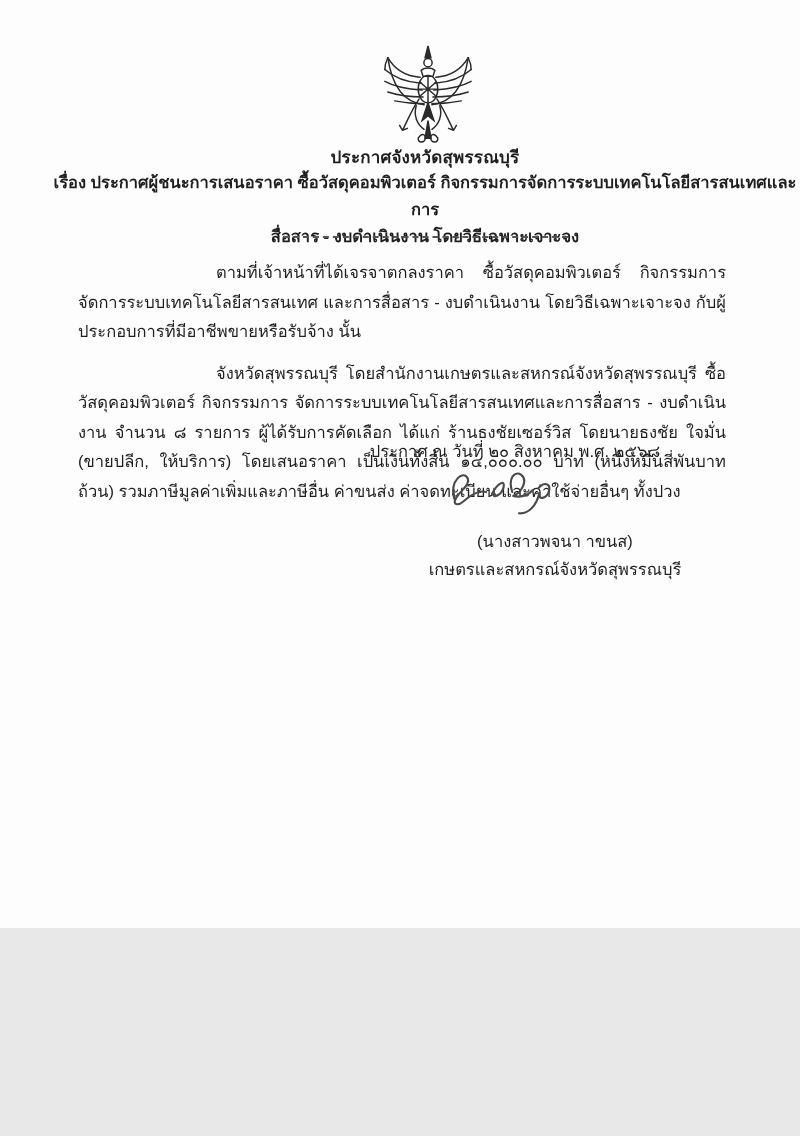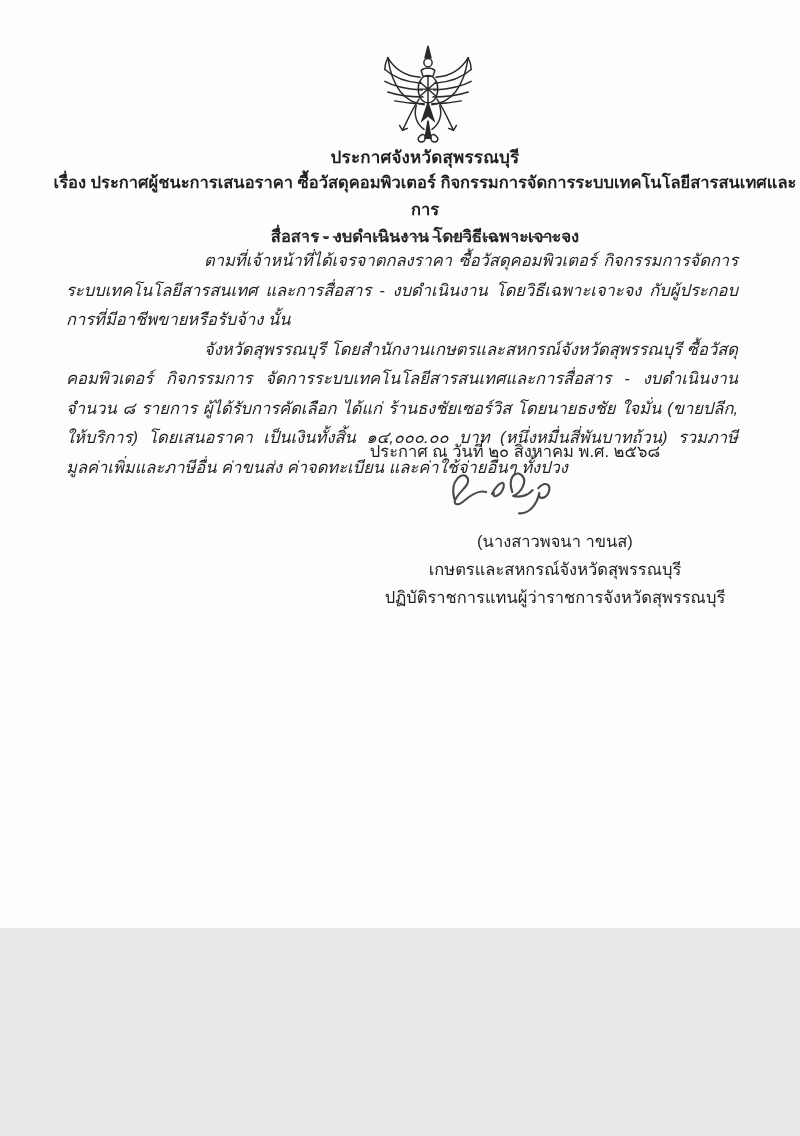--- a/index.html
+++ b/index.html
@@ -25,21 +25,21 @@
     text-align:center;font-size:16.5px;font-weight:bold;line-height:27px;
   }
   .separator{
     position:absolute;left:283px;top:236px;width:285px;height:0;
     border-top:2px dashed #555;
   }
   .body-text{
     position:absolute;left:66px;top:246px;width:672px;
     font-size:16.5px;line-height:29.5px;text-align:justify;
   }
-  .body-text p{margin:0;text-indent:138px;font-style:italic;}
+  .body-text p{margin:12px;text-indent:138px;}
   .date-line{
     position:absolute;left:230px;top:438px;width:570px;
     text-align:center;font-size:16.5px;
   }
   .signature{
     position:absolute;left:438px;top:464px;width:135px;height:58px;
   }
   .signature svg{width:100%;height:100%;}
   .signer-block{
     position:absolute;left:360px;top:527px;width:390px;
@@ -120,16 +120,15 @@
         <path d="M51,31 C57,19 65,16 63,24 C61,32 51,37 53,30"></path>
         <path d="M72,29 C67,14 75,7 81,11 C89,17 81,30 73,33 C79,35 88,33 93,27"></path>
         <path d="M99,25 C105,18 112,20 110,28 C108,36 98,38 100,30 C97,44 88,52 79,51"></path>
       </g>
     </svg>
   </div>
 
   <div class="signer-block">
     <div>(นางสาวพจนา าขนส)</div>
     <div>เกษตรและสหกรณ์จังหวัดสุพรรณบุรี</div>
-    <div>ปฏิบัติราชการแทนผู้ว่าราชการจังหวัดสุพรรณบุรี</div>
   </div>
 
 </div>
 
 </body></html>

